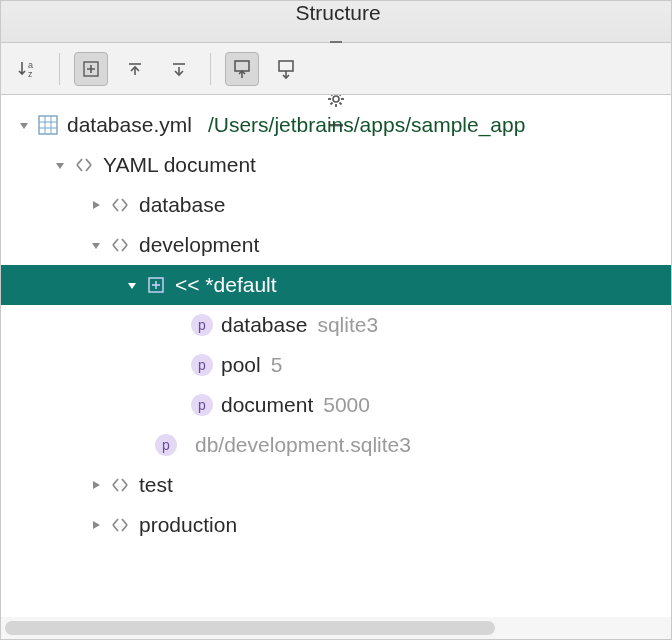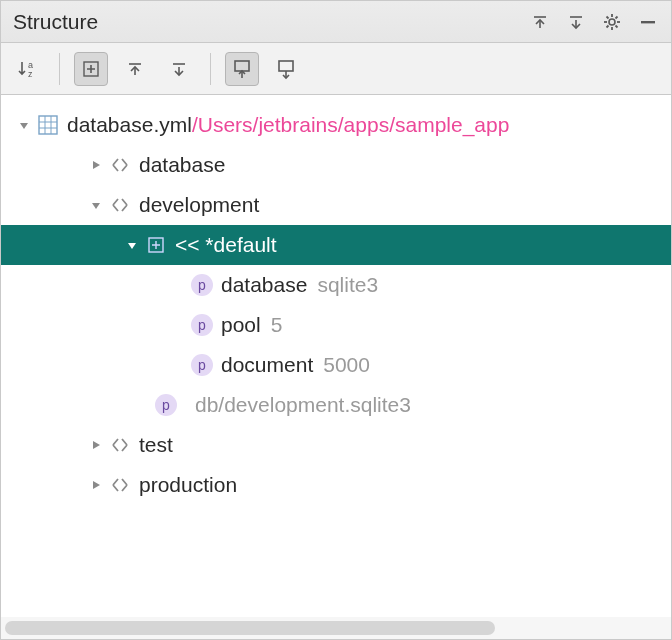--- a/index.html
+++ b/index.html
@@ -16,20 +16,21 @@
     display: flex; flex-direction: column;
     border: 1px solid #c9c9c9;
   }
   .titlebar {
     height: 42px;
     background: linear-gradient(#ececec,#e6e6e6);
     border-bottom: 1px solid #c9c9c9;
     display: flex; align-items: center;
     padding: 0 8px;
     gap: 6px;
+    flex-direction: column;
   }
   .titlebar .title {
     flex: 0 0 auto;
     color: #2b2b2b;
     padding-left: 4px;
   }
   .titlebar .spacer { flex: 1; }
   .titlebar .tb-btn {
     width: 30px; height: 30px;
     display: flex; align-items: center; justify-content: center;
@@ -80,21 +81,21 @@
     display: flex; align-items: center; justify-content: center;
     flex: 0 0 auto;
   }
   .row .ricon {
     width: 26px; height: 26px;
     display: flex; align-items: center; justify-content: center;
     flex: 0 0 auto;
     margin-right: 6px;
   }
   .row .label { color: #2b2b2b; }
-  .row .label.path { color: #ec4899; margin-left: 0; }
+  .row .label.path { color: #14532d; margin-left: 16px; }
   .row .value { color: #9a9a9a; margin-left: 10px; }
 
   .row.selected {
     background: #0f766e;
   }
   .row.selected .label,
   .row.selected .value { color: #fff; }
   .row.selected .arrow svg path { fill: #fff; }
 
   .p-badge {
@@ -237,20 +238,34 @@
             <rect x="2" y="2" width="18" height="18" fill="none" stroke="#7aa3c7" stroke-width="1.4"></rect>
             <g stroke="#7aa3c7" stroke-width="1">
               <path d="M2 8 H20 M2 14 H20 M8 2 V20 M14 2 V20"></path>
             </g>
           </svg>
       </span>
       <span class="label">database.yml</span>
       <span class="label path">/Users/jetbrains/apps/sample_app</span>
     </div>
 
+    <div class="row">
+      <span class="indent" style="width:48px"></span>
+      <span class="arrow">
+        <svg width="14" height="14" viewBox="0 0 14 14">
+            <path d="M3 5 L11 5 L7 11 Z" fill="#8a8a8a"></path>
+          </svg>
+      </span>
+      <span class="ricon">
+        <svg width="20" height="20" viewBox="0 0 20 20">
+            <path d="M3 10 L8 4 M3 10 L8 16 M17 10 L12 4 M17 10 L12 16" stroke="#8a8a8a" stroke-width="1.8" fill="none"></path>
+          </svg>
+      </span>
+      <span class="label">YAML document</span>
+    </div>
 
     <div class="row">
       <span class="indent" style="width:84px"></span>
       <span class="arrow">
         <svg width="14" height="14" viewBox="0 0 14 14">
             <path d="M4 3 L4 11 L11 7 Z" fill="#8a8a8a"></path>
           </svg>
       </span>
       <span class="ricon">
         <svg width="20" height="20" viewBox="0 0 20 20">

